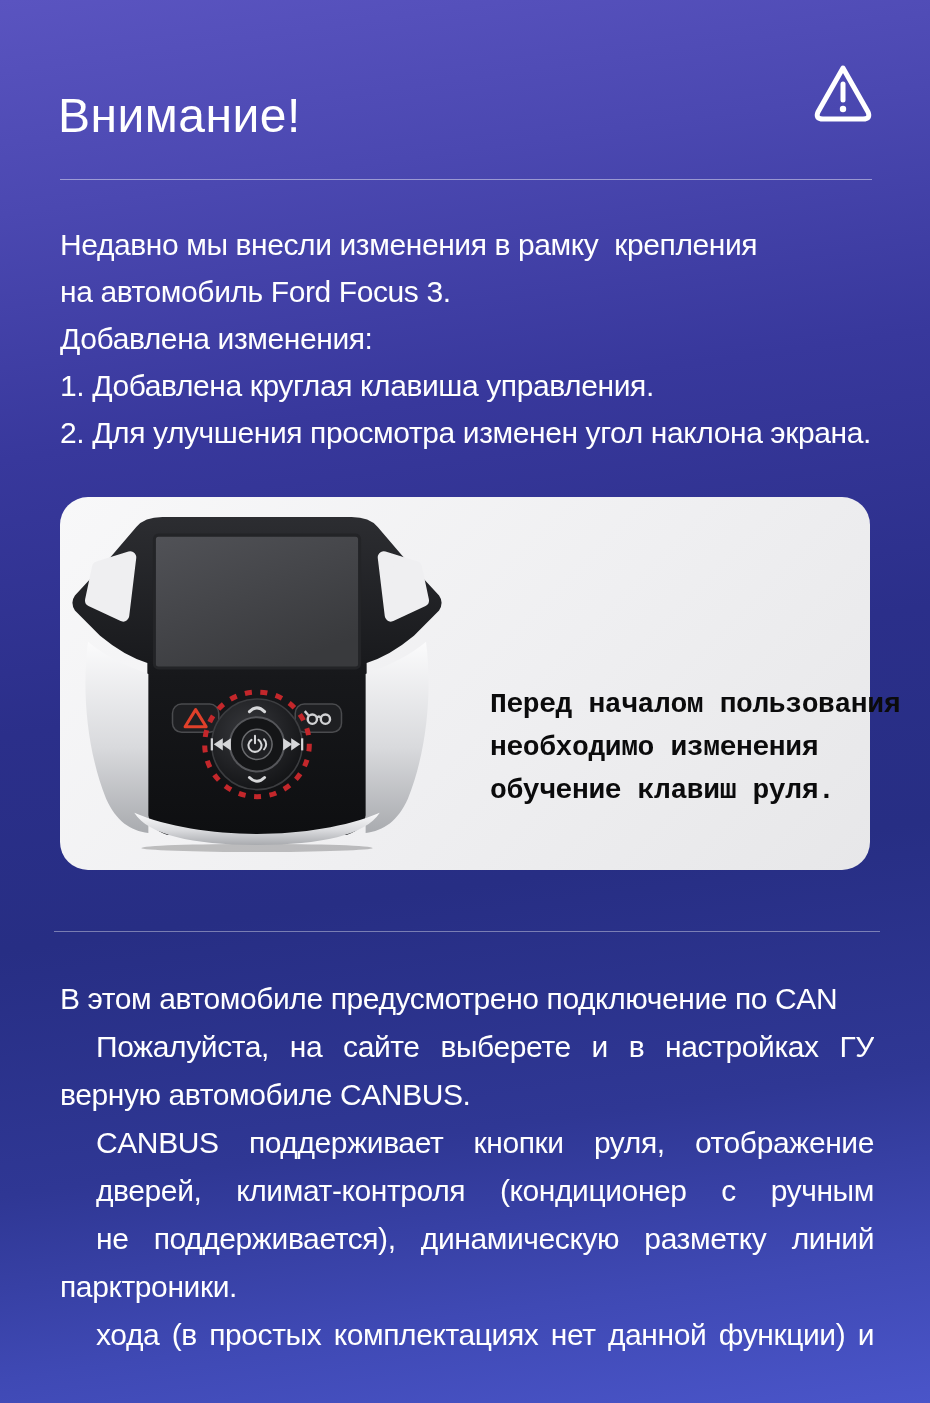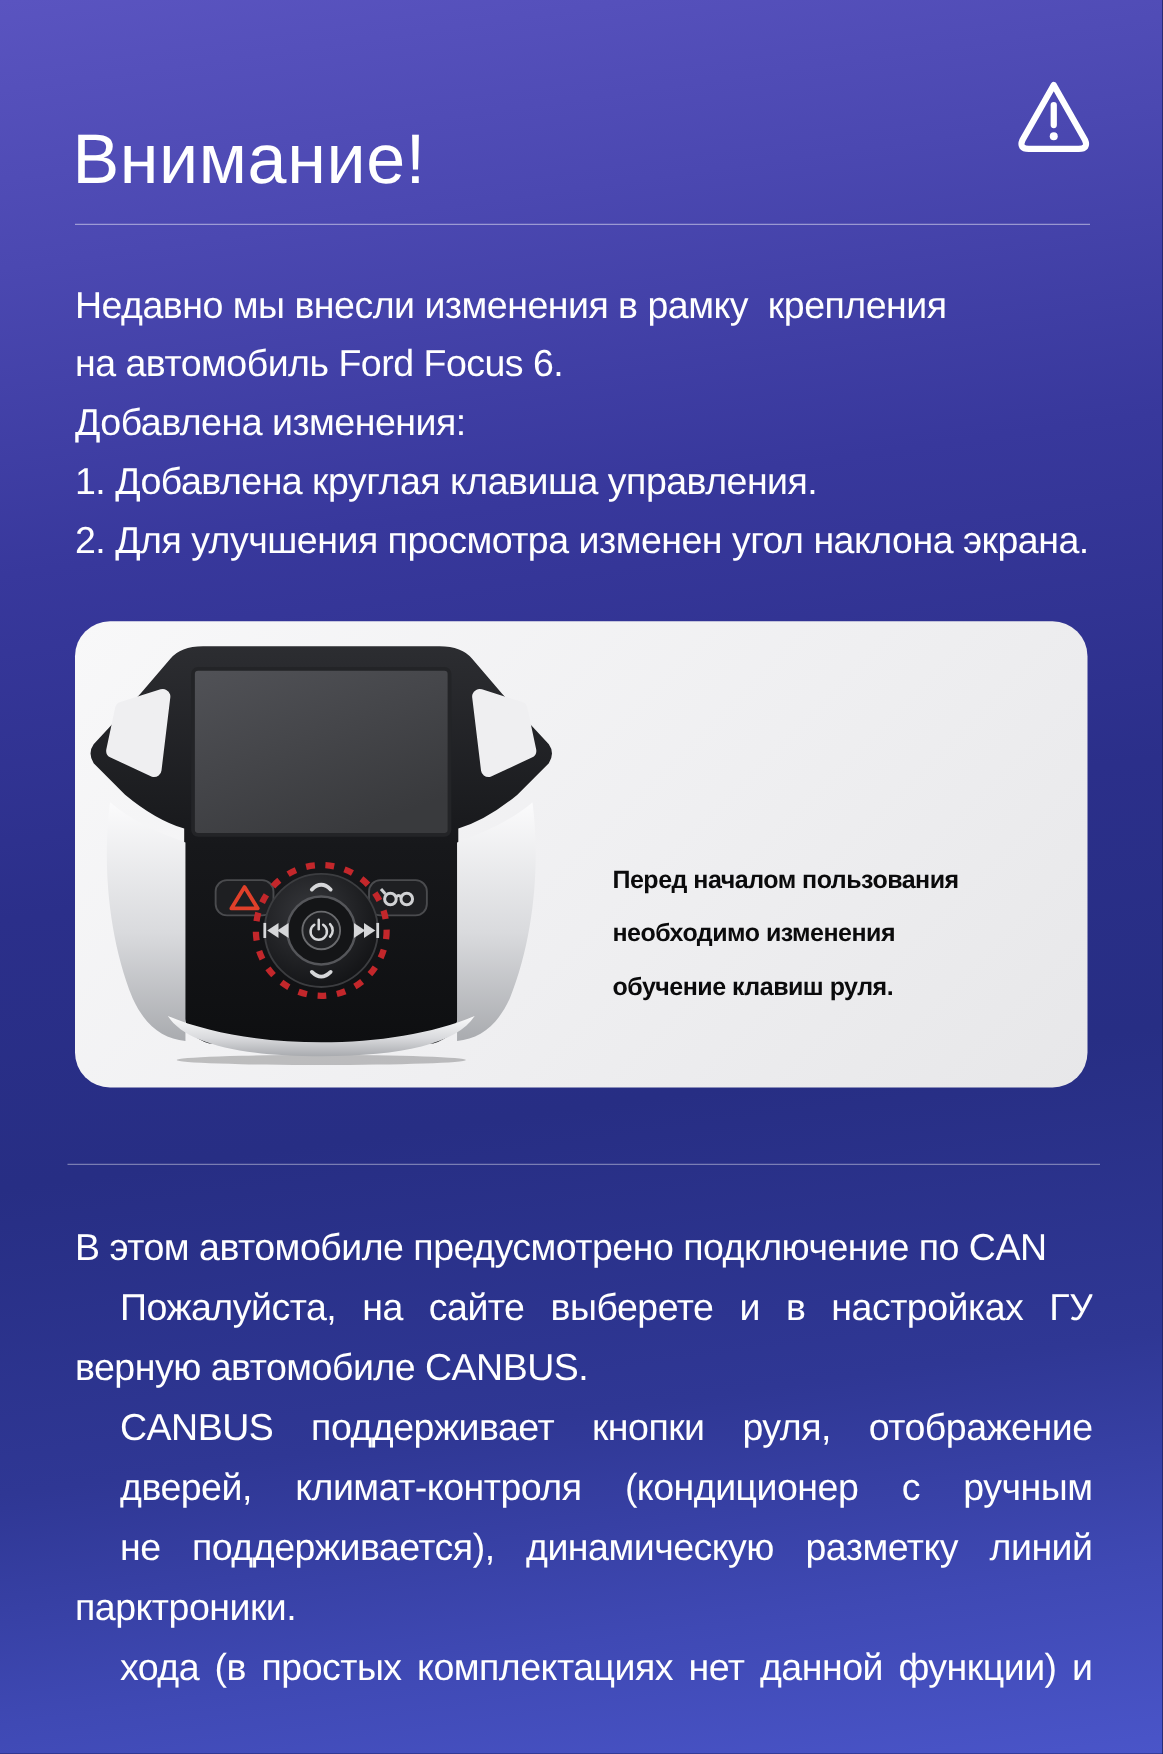--- a/index.html
+++ b/index.html
@@ -10,21 +10,21 @@
     font-family:"Liberation Sans",sans-serif;
     color:#ffffff;
     background:linear-gradient(172deg,
       #5a54c0 0%, #4b48b1 14%, #38389c 30%,
       #2b2f8a 48%, #272e84 62%, #2f3794 78%,
       #3f49b4 90%, #4a55c9 100%);
   }
   
   .title{
     position:absolute;left:58px;top:58px;
-    font-size:56px;line-height:1.1;font-weight:400;
+    font-size:48px;line-height:1.1;font-weight:400;
     letter-spacing:0.5px;color:#ffffff;
   }
   .warn-icon{position:absolute;left:810px;top:62px;width:66px;height:62px;}
   .divider{position:absolute;height:1px;background:rgba(255,255,255,0.45);}
   .divider.d1{left:60px;width:812px;top:179px;}
   .divider.d2{left:54px;width:826px;top:931px;background:rgba(255,255,255,0.38);}
   
   .textline{
     white-space:pre-wrap;
     font-size:30px;letter-spacing:-0.4px;
@@ -38,42 +38,42 @@
   
   .card{
     position:absolute;left:60px;top:497px;width:810px;height:373px;
     border-radius:28px;
     background:linear-gradient(135deg,#f8f8f9 0%,#efeff1 55%,#e7e7e9 100%);
   }
   .device{position:absolute;left:8px;top:18px;width:378px;height:338px;}
   .note{position:absolute;left:430px;top:186px;width:375px;}
   .noteline{
     white-space:pre;
-    font-size:20px;font-weight:700;letter-spacing:-0.4px;
-    color:#0b0b0c;height:43px;line-height:43px;
+    font-size:28px;font-weight:700;letter-spacing:-0.4px;
+    color:#0b0b0c;height:43px;line-height:43px;font-family:Liberation Mono, monospace;
   }
 </style>
 </head>
 <body>
 
 <div class="page">
 
   <h1 class="title">Внимание!</h1>
 
   <svg class="warn-icon" viewBox="0 0 66 62">
     <path d="M33,6 L58,50 Q61,57 53,57 L13,57 Q5,57 8,50 Z" fill="none" stroke="#ffffff" stroke-width="5" stroke-linejoin="round"></path>
     <line x1="33" y1="22" x2="33" y2="38" stroke="#ffffff" stroke-width="5" stroke-linecap="round"></line>
     <circle cx="33" cy="47" r="3.2" fill="#ffffff"></circle>
   </svg>
 
   <div class="divider d1"></div>
 
   <section class="intro">
     <div class="textline">Недавно мы внесли изменения в рамку  крепления магнитолы</div>
-    <div class="textline">на автомобиль Ford Focus 6.</div>
+    <div class="textline">на автомобиль Ford Focus 3.</div>
     <div class="textline">Добавлена изменения:</div>
     <div class="textline">1. Добавлена круглая клавиша управления.</div>
     <div class="textline">2. Для улучшения просмотра изменен угол наклона экрана.</div>
   </section>
 
   <section class="card">
 
     <svg class="device" viewBox="0 0 372 336">
       <defs>
         <linearGradient id="frameG" x1="0" y1="0" x2="0" y2="1">

